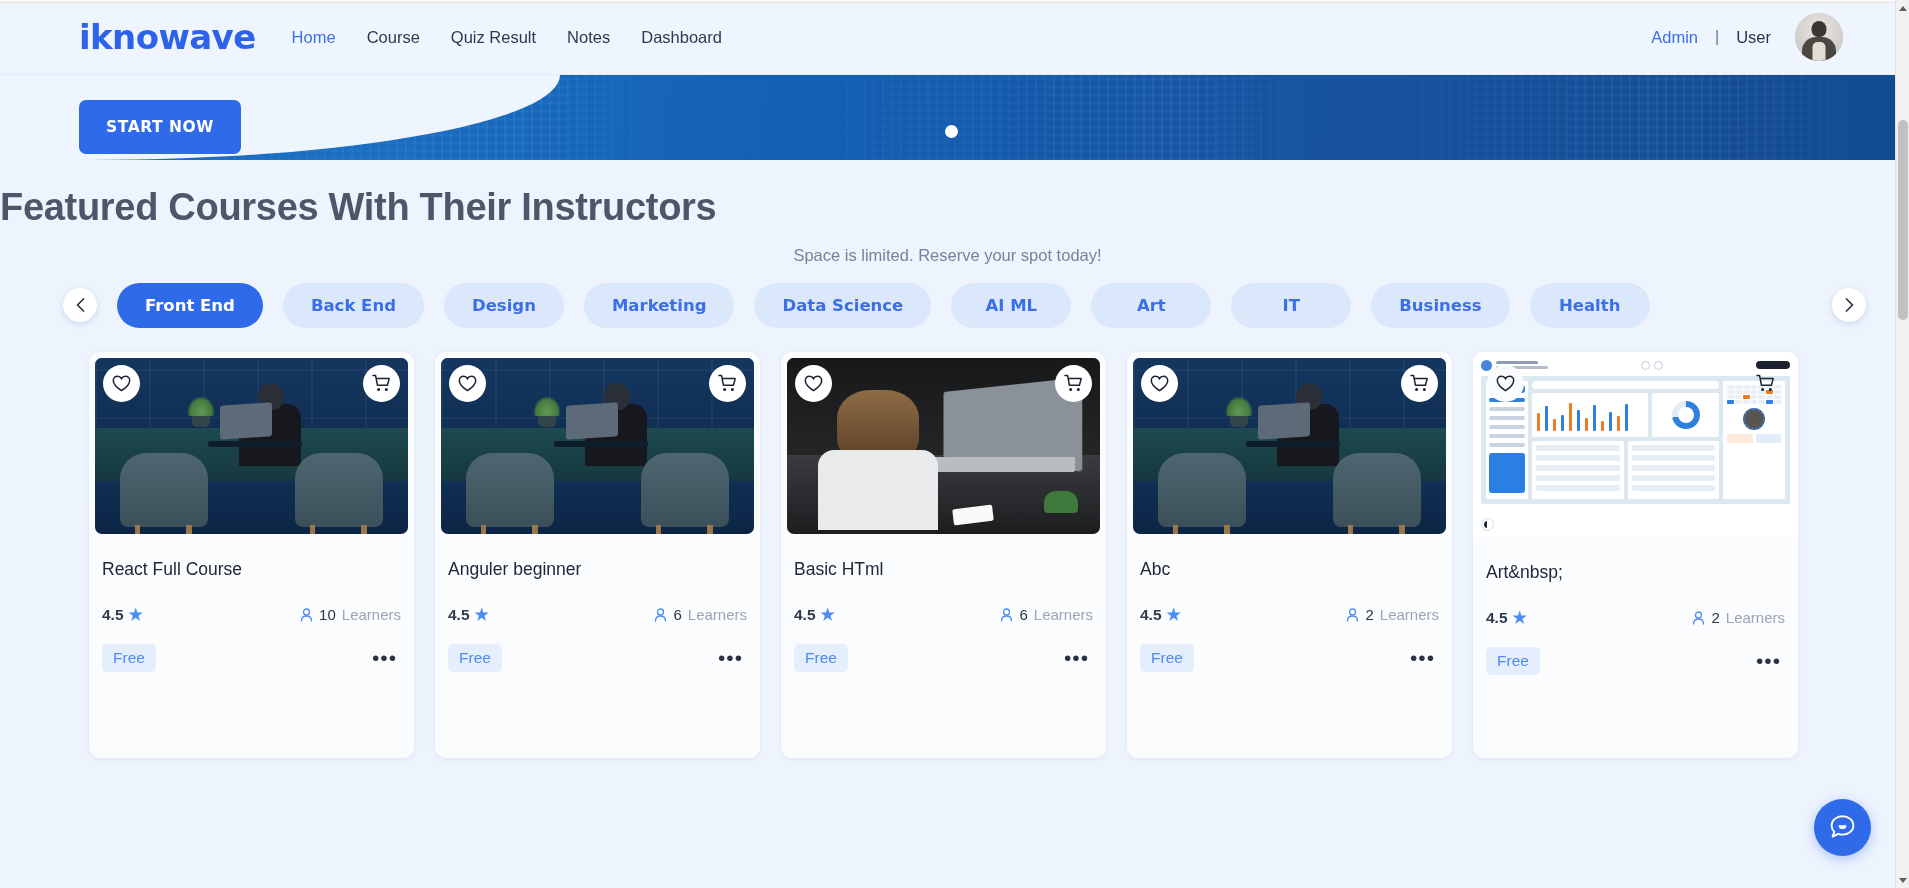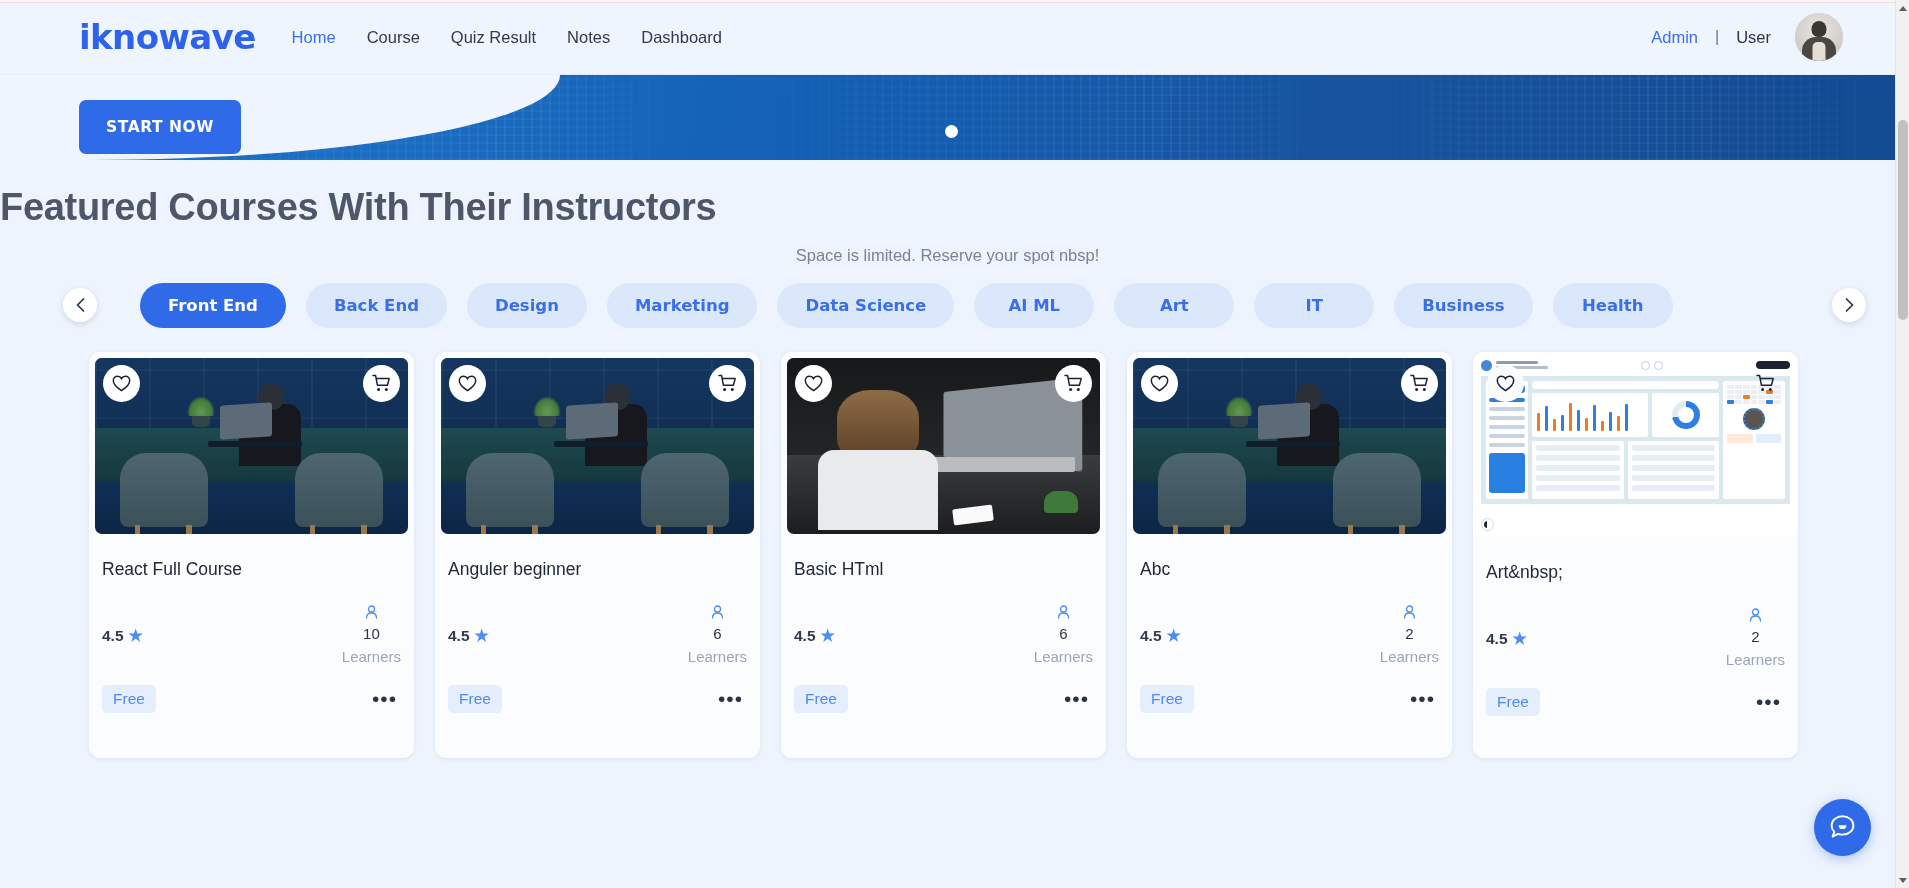--- a/index.html
+++ b/index.html
@@ -194,21 +194,21 @@
     font-size: 16.5px;
     cursor: pointer;
     box-shadow: 0 1px 3px rgba(80,120,200,.10);
   }
 
   
   .chips-row {
     position: relative;
     margin-top: 10px;
     height: 60px;
-    padding-left: 85px;
+    padding-left: 62px;
     display: flex; align-items: center;
   }
   .arrow-btn {
     position: absolute;
     width: 34px; height: 34px;
     border-radius: 50%;
     background: #ffffff;
     box-shadow: 0 2px 6px rgba(80,110,170,.22);
     display: flex; align-items: center; justify-content: center;
     cursor: pointer;
@@ -408,21 +408,20 @@
   .card-meta {
     margin-top: 25px;
     display: flex; align-items: center;
   }
   .rating { font-size: 15.5px; color: #303a4b; font-weight: 700; }
   .rating .star { color: #4d8df0; font-size: 16px; margin-left: 5px; }
   .learners {
     margin-left: auto;
     display: flex; align-items: center; gap: 6px;
     font-size: 15px;
-    flex-direction: column;
   }
   .learners .lcount { color: #2b3445; font-weight: 400; }
   .learners .llabel { color: #9aa5b6; }
   .card-foot {
     margin-top: 20px;
     display: flex; align-items: center;
   }
   .price-pill {
     background: #e5eefc;
     color: #4f8af2;
@@ -524,21 +523,21 @@
     <div class="banner-bits"></div>
   </div>
   <div class="banner-curve"></div>
   <div class="banner-dot"></div>
 </div>
 <button class="start-now">START NOW</button>
 
 <div class="page">
 
   <div class="featured-title">Featured Courses With Their Instructors</div>
-  <div class="featured-sub">Space is limited. Reserve your spot nbsp!</div>
+  <div class="featured-sub">Space is limited. Reserve your spot today!</div>
 
 
   <div class="chips-row">
     <div class="arrow-btn left">
       <svg width="9" height="14" viewBox="0 0 9 14">
         <path d="M7.5 1 L1.5 7 L7.5 13" fill="none" stroke="#2b3445" stroke-width="1.7" stroke-linecap="round" stroke-linejoin="round"></path>
       </svg>
     </div>
 
     <div class="chips">

